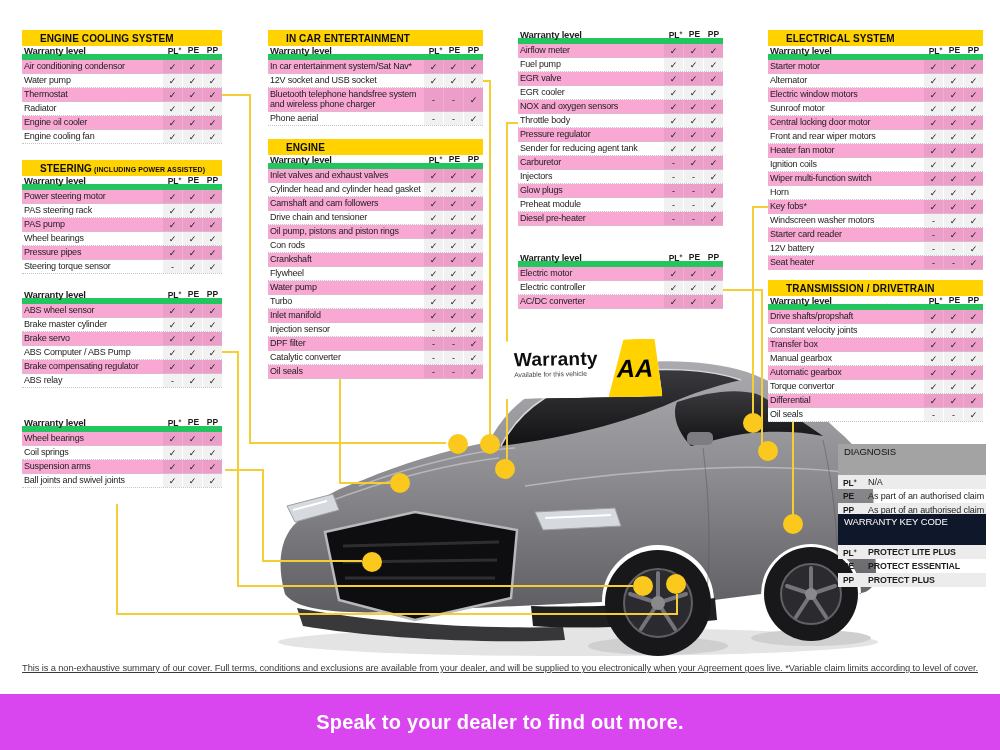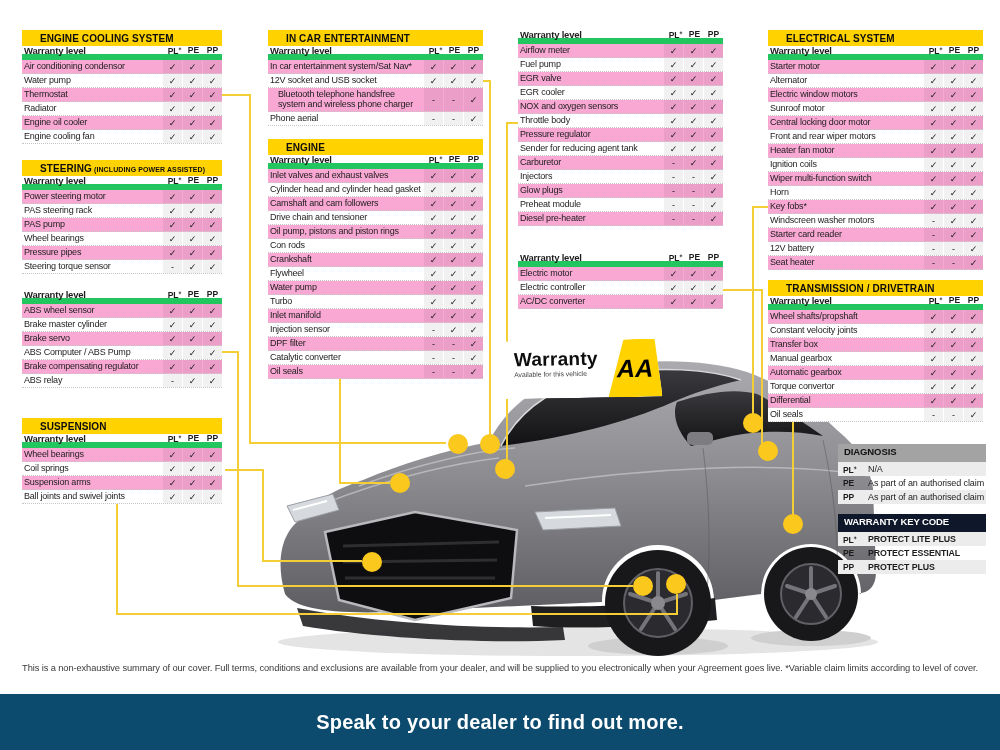--- a/index.html
+++ b/index.html
@@ -39,44 +39,44 @@
   .wt-title{background:#FFD200;font-weight:bold;font-size:10px;letter-spacing:.1px;
             height:16px;line-height:11px;padding:3px 18px;box-sizing:border-box;color:#0d0d0d;
             white-space:nowrap;}
   .wt-title small{font-size:7px;font-weight:bold;}
   .wt-head{display:flex;height:14px;align-items:center;border-bottom:6px solid #22c55e;
            font-weight:bold;box-sizing:border-box;}
   .wt-head .lbl{flex:1;padding-left:2px;font-size:9.5px;}
   .code{width:19px;text-align:center;font-size:8.5px;font-weight:bold;letter-spacing:0;}
   .wt-row{display:flex;height:14px;align-items:center;border-bottom:1px dotted #c6c6c6;
           box-sizing:border-box;}
-  .wt-row.tall{height:24px;padding-left:8px;}
+  .wt-row.tall{height:24px;}
   .wt-row.alt{background:#f9a8d4;}
   .wt-row .lbl{flex:1;padding-left:2px;line-height:9.5px;white-space:nowrap;overflow:hidden;}
   .wt-row.tall .lbl{white-space:normal;}
   .mark{width:19px;align-self:stretch;display:flex;align-items:center;justify-content:center;
         background:rgba(0,0,0,.055);margin-left:1px;font-size:9px;color:#151515;}
 
   
   .legend{position:absolute;z-index:4;width:148px;font-size:9px;letter-spacing:-0.1px;}
   #legend-diagnosis{left:838px;top:444px;}
   #legend-keycode{left:838px;top:514px;}
-  .lg-title{height:18px;line-height:11px;font-weight:bold;font-size:9.5px;padding:2px 6px;box-sizing:border-box;}
+  .lg-title{height:31px;line-height:11px;font-weight:normal;font-size:9.5px;padding:2px 6px;box-sizing:border-box;}
   .lg-title.gray{background:#A3A3A3;color:#101010;}
   .lg-title.black{background:#0f172a;color:#fff;}
   .lg-row{display:flex;height:14px;align-items:center;box-sizing:border-box;}
   .lg-row.alt{background:#ECECEC;}
   .lg-row .code2{width:25px;font-weight:bold;padding-left:5px;font-size:8.5px;}
   .lg-row .txt{flex:1;}
   #legend-keycode .lg-row .txt{font-weight:bold;font-size:8.8px;}
 
   
   .disclaimer{position:absolute;left:0;top:663px;width:1000px;text-align:center;
-              font-size:9.3px;letter-spacing:-0.1px;color:#3a3a3a;z-index:4;margin:0;}
-  .footer{position:absolute;left:0;top:694px;width:1000px;height:56px;background:#0c4a6e;
+              font-size:9.3px;letter-spacing:-0.1px;color:#3a3a3a;z-index:4;margin:0;text-decoration:underline;}
+  .footer{position:absolute;left:0;top:694px;width:1000px;height:56px;background:#d946ef;
           display:flex;align-items:center;justify-content:center;z-index:6;}
   .footer span{color:#fff;font-size:20px;font-weight:bold;letter-spacing:.2px;}
 </style>
 </head>
 <body>
 
 <div class="canvas">
 
   <div class="car-wrap">
     <svg width="620" height="330" viewBox="0 0 620 330">
@@ -311,21 +311,20 @@
         <span class="mark">✓</span>
       </div>
       <div class="wt-row">
         <span class="lbl">ABS relay</span>
         <span class="mark">-</span>
         <span class="mark">✓</span>
         <span class="mark">✓</span>
       </div>
     </section>
   <section class="wtable" id="t-suspension">
-      <div class="wt-title"><span>SUSPENSION</span></div>
       <div class="wt-head">
         <span class="lbl">Warranty level</span>
         <span class="code">PL⁺</span>
         <span class="code">PE</span>
         <span class="code">PP</span>
       </div>
       <div class="wt-row alt">
         <span class="lbl">Wheel bearings</span>
         <span class="mark">✓</span>
         <span class="mark">✓</span>
@@ -695,21 +694,21 @@
     </section>
   <section class="wtable" id="t-transmission">
       <div class="wt-title"><span>TRANSMISSION / DRIVETRAIN</span></div>
       <div class="wt-head">
         <span class="lbl">Warranty level</span>
         <span class="code">PL⁺</span>
         <span class="code">PE</span>
         <span class="code">PP</span>
       </div>
       <div class="wt-row alt">
-        <span class="lbl">Wheel shafts/propshaft</span>
+        <span class="lbl">Drive shafts/propshaft</span>
         <span class="mark">✓</span>
         <span class="mark">✓</span>
         <span class="mark">✓</span>
       </div>
       <div class="wt-row">
         <span class="lbl">Constant velocity joints</span>
         <span class="mark">✓</span>
         <span class="mark">✓</span>
         <span class="mark">✓</span>
       </div>

